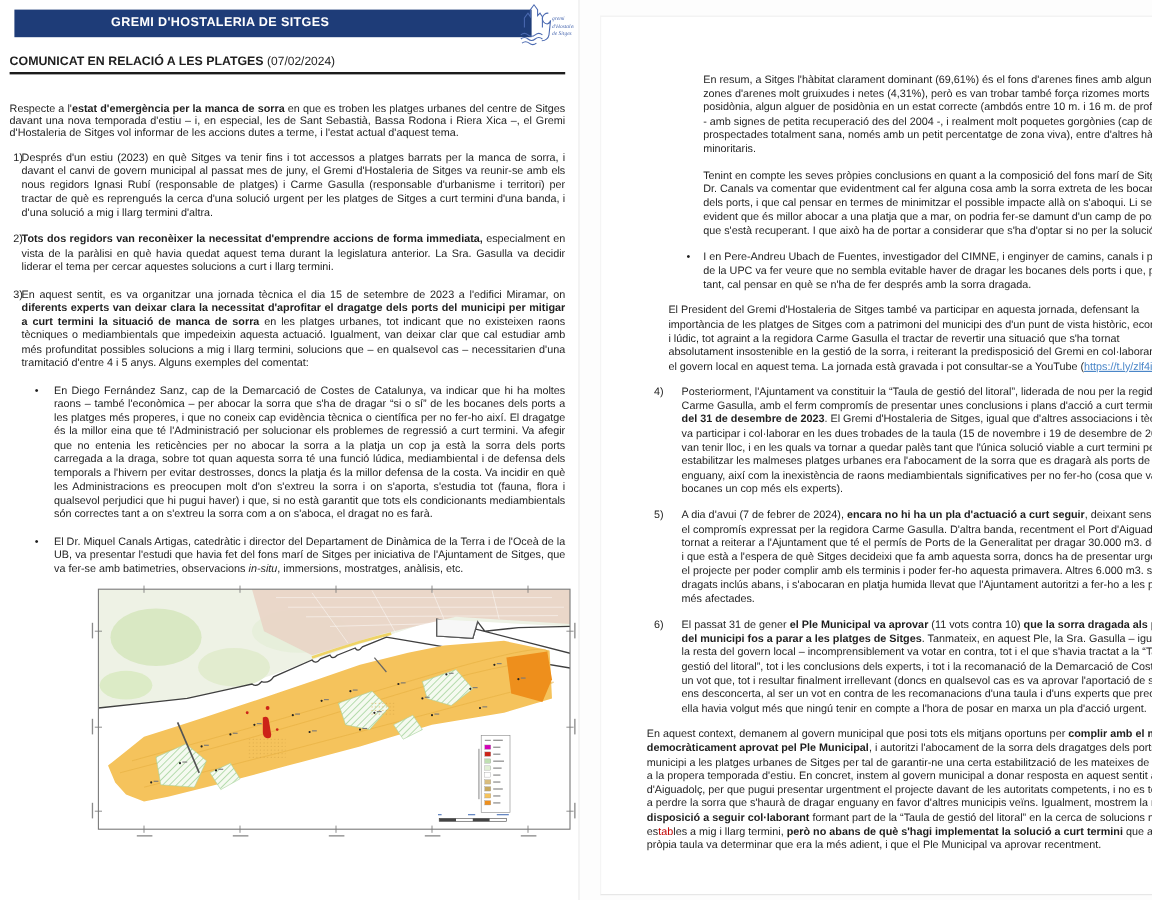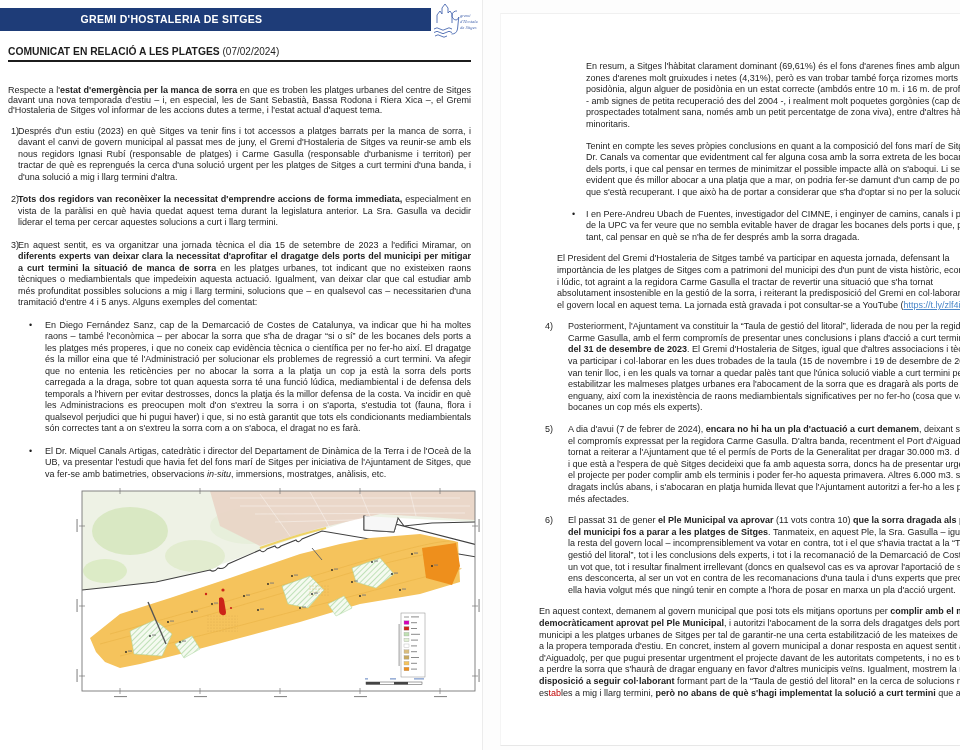--- a/index.html
+++ b/index.html
@@ -4,21 +4,21 @@
 <style>
   html,body{margin:0;padding:0}
   body{width:960px;height:750px;background:#fdfdfd;overflow:hidden;position:relative;
        font-family:"Liberation Sans",sans-serif;color:#1e1e1e;
        -webkit-font-smoothing:antialiased}
   .page{position:absolute;background:#fff}
   #page-left{left:0;top:0;width:482px;height:750px;border-right:1px solid #ececec}
   #page-right{left:500px;top:13px;width:460px;height:731px;overflow:hidden;
               border-top:1px solid #f0f0f0;border-bottom:1px solid #e7e7e7;border-left:1px solid #f5f5f5}
   
-  .hdr-bar{position:absolute;left:0;top:8px;width:431px;height:23px;background:#1e3c78;color:#fff;
+  .hdr-bar{position:absolute;left:12px;top:8px;width:431px;height:23px;background:#1e3c78;color:#fff;
            font-weight:bold;font-size:10.5px;line-height:23px;text-align:center;
            padding-right:88px;box-sizing:border-box;letter-spacing:.3px}
   #logo{position:absolute;left:430px;top:2px}
   
   #p1-body{position:absolute;left:8px;top:46px;width:463px}
   .title{font-size:10.3px;font-weight:bold;white-space:pre}
   .title .dt{font-weight:normal;font-size:10px}
   .rule{height:1.5px;background:#1c1c1c;margin-top:3px}
   .just{text-align:justify;font-size:9px;line-height:10px;margin:23px 0 0 0}
   .numitem{position:relative;margin-top:11px}
@@ -331,21 +331,21 @@
           <div class="ln"><span>va participar i col·laborar en les dues trobades de la taula (15 de novembre i 19 de desembre de 2023) que</span></div>
           <div class="ln"><span>van tenir lloc, i en les quals va tornar a quedar palès tant que l'única solució viable a curt termini per</span></div>
           <div class="ln"><span>estabilitzar les malmeses platges urbanes era l'abocament de la sorra que es dragarà als ports de Sitges</span></div>
           <div class="ln"><span>enguany, així com la inexistència de raons mediambientals significatives per no fer-ho (cosa que van</span></div>
           <div class="ln"><span>bocanes un cop més els experts).</span></div>
         </div>
       </div>
       <div class="blk ind-num">
         <span class="num">5)</span>
         <div class="lines">
-          <div class="ln"><span>A dia d'avui (7 de febrer de 2024), </span><span class="b">encara no hi ha un pla d'actuació a curt demanem</span><span>, deixant sense efecte</span></div>
+          <div class="ln"><span>A dia d'avui (7 de febrer de 2024), </span><span class="b">encara no hi ha un pla d'actuació a curt seguir</span><span>, deixant sense efecte</span></div>
           <div class="ln"><span>el compromís expressat per la regidora Carme Gasulla. D'altra banda, recentment el Port d'Aiguadolç ha</span></div>
           <div class="ln"><span>tornat a reiterar a l'Ajuntament que té el permís de Ports de la Generalitat per dragar 30.000 m3. de sorra</span></div>
           <div class="ln"><span>i que està a l'espera de què Sitges decideixi que fa amb aquesta sorra, doncs ha de presentar urgentment</span></div>
           <div class="ln"><span>el projecte per poder complir amb els terminis i poder fer-ho aquesta primavera. Altres 6.000 m3. seran</span></div>
           <div class="ln"><span>dragats inclús abans, i s'abocaran en platja humida llevat que l'Ajuntament autoritzi a fer-ho a les platges</span></div>
           <div class="ln"><span>més afectades.</span></div>
         </div>
       </div>
       <div class="blk ind-num">
         <span class="num">6)</span>
@@ -362,16 +362,17 @@
       <div class="blk ind-close">
         <div class="lines">
           <div class="ln"><span>En aquest context, demanem al govern municipal que posi tots els mitjans oportuns per </span><span class="b">complir amb el mandat</span></div>
           <div class="ln"><span class="b">democràticament aprovat pel Ple Municipal</span><span>, i autoritzi l'abocament de la sorra dels dragatges dels ports del</span></div>
           <div class="ln"><span>municipi a les platges urbanes de Sitges per tal de garantir-ne una certa estabilització de les mateixes de cara</span></div>
           <div class="ln"><span>a la propera temporada d'estiu. En concret, instem al govern municipal a donar resposta en aquest sentit al Port</span></div>
           <div class="ln"><span>d'Aiguadolç, per que pugui presentar urgentment el projecte davant de les autoritats competents, i no es torni</span></div>
           <div class="ln"><span>a perdre la sorra que s'haurà de dragar enguany en favor d'altres municipis veïns. Igualment, mostrem la nostra</span></div>
           <div class="ln"><span class="b">disposició a seguir col·laborant</span><span> formant part de la “Taula de gestió del litoral” en la cerca de solucions més</span></div>
           <div class="ln"><span>es</span><span class="red">tab</span><span>les a mig i llarg termini, </span><span class="b">però no abans de què s'hagi implementat la solució a curt termini</span><span> que aquesta</span></div>
+          <div class="ln"><span>pròpia taula va determinar que era la més adient, i que el Ple Municipal va aprovar recentment.</span></div>
         </div>
       </div>
     </div>
 </div>
 
 </body></html>

